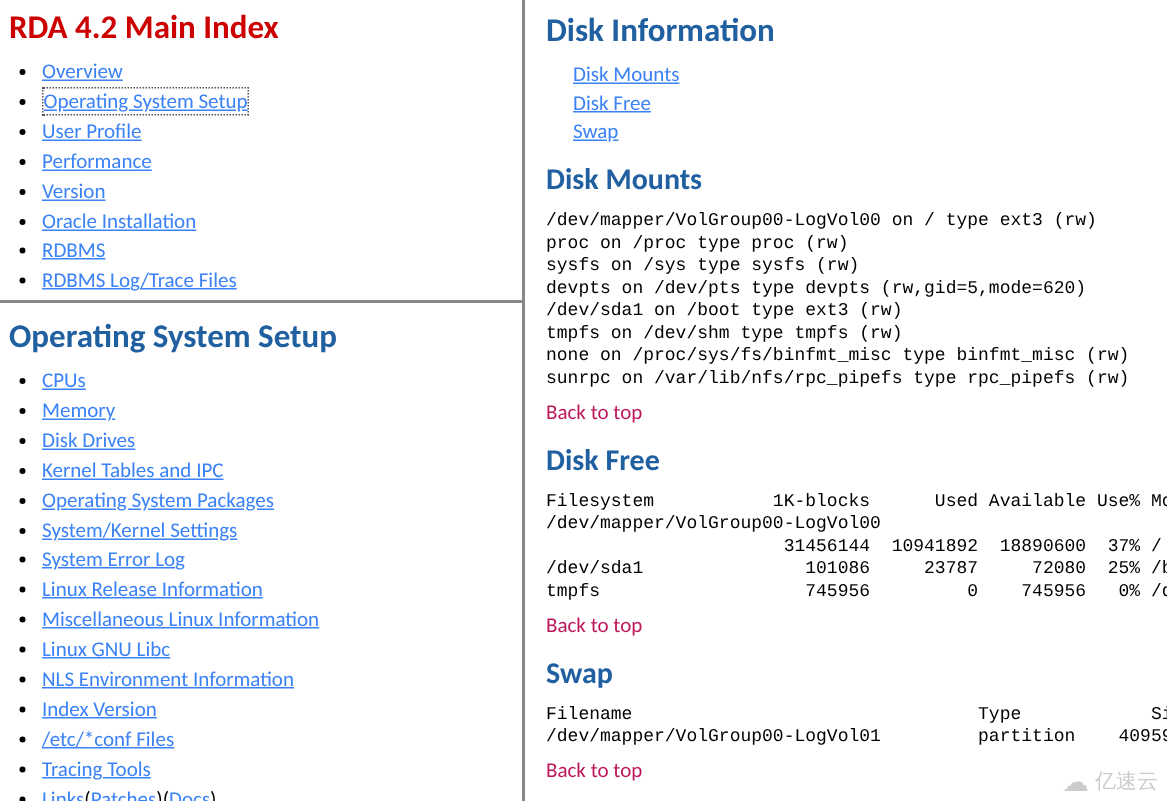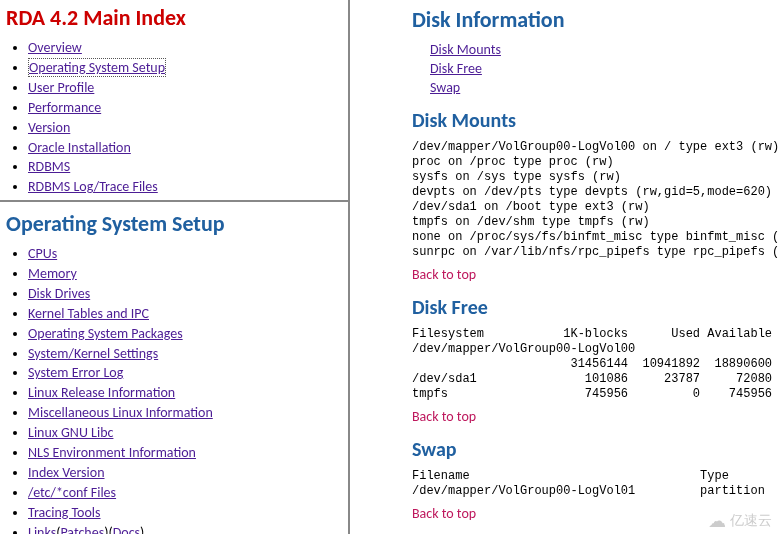--- a/index.html
+++ b/index.html
@@ -31,21 +31,20 @@
     }
     .left-bottom {
       padding: 8px 6px;
       overflow: hidden;
       flex: 1;
     }
     .right-panel {
       flex: 1;
       padding: 6px 10px 6px 14px;
       overflow: hidden;
-      margin-left: 48px;
     }
     h1.red-title {
       color: #c00;
       font-size: 22px;
       font-weight: bold;
       margin-bottom: 8px;
     }
     h1.blue-title {
       color: #2060a0;
       font-size: 22px;
@@ -61,21 +60,21 @@
     }
     ul.link-list {
       list-style: disc;
       padding-left: 22px;
     }
     ul.link-list li {
       margin-bottom: 2px;
       line-height: 1.28;
     }
     a.orange-link {
-      color: #4c1d95;
+      color: #3b82f6;
       text-decoration: underline;
       cursor: pointer;
     }
     a.orange-link.dotted {
       border: 1px dotted #555;
       text-decoration: underline;
     }
     .toc-links {
       padding-left: 18px;
       margin-bottom: 6px;

